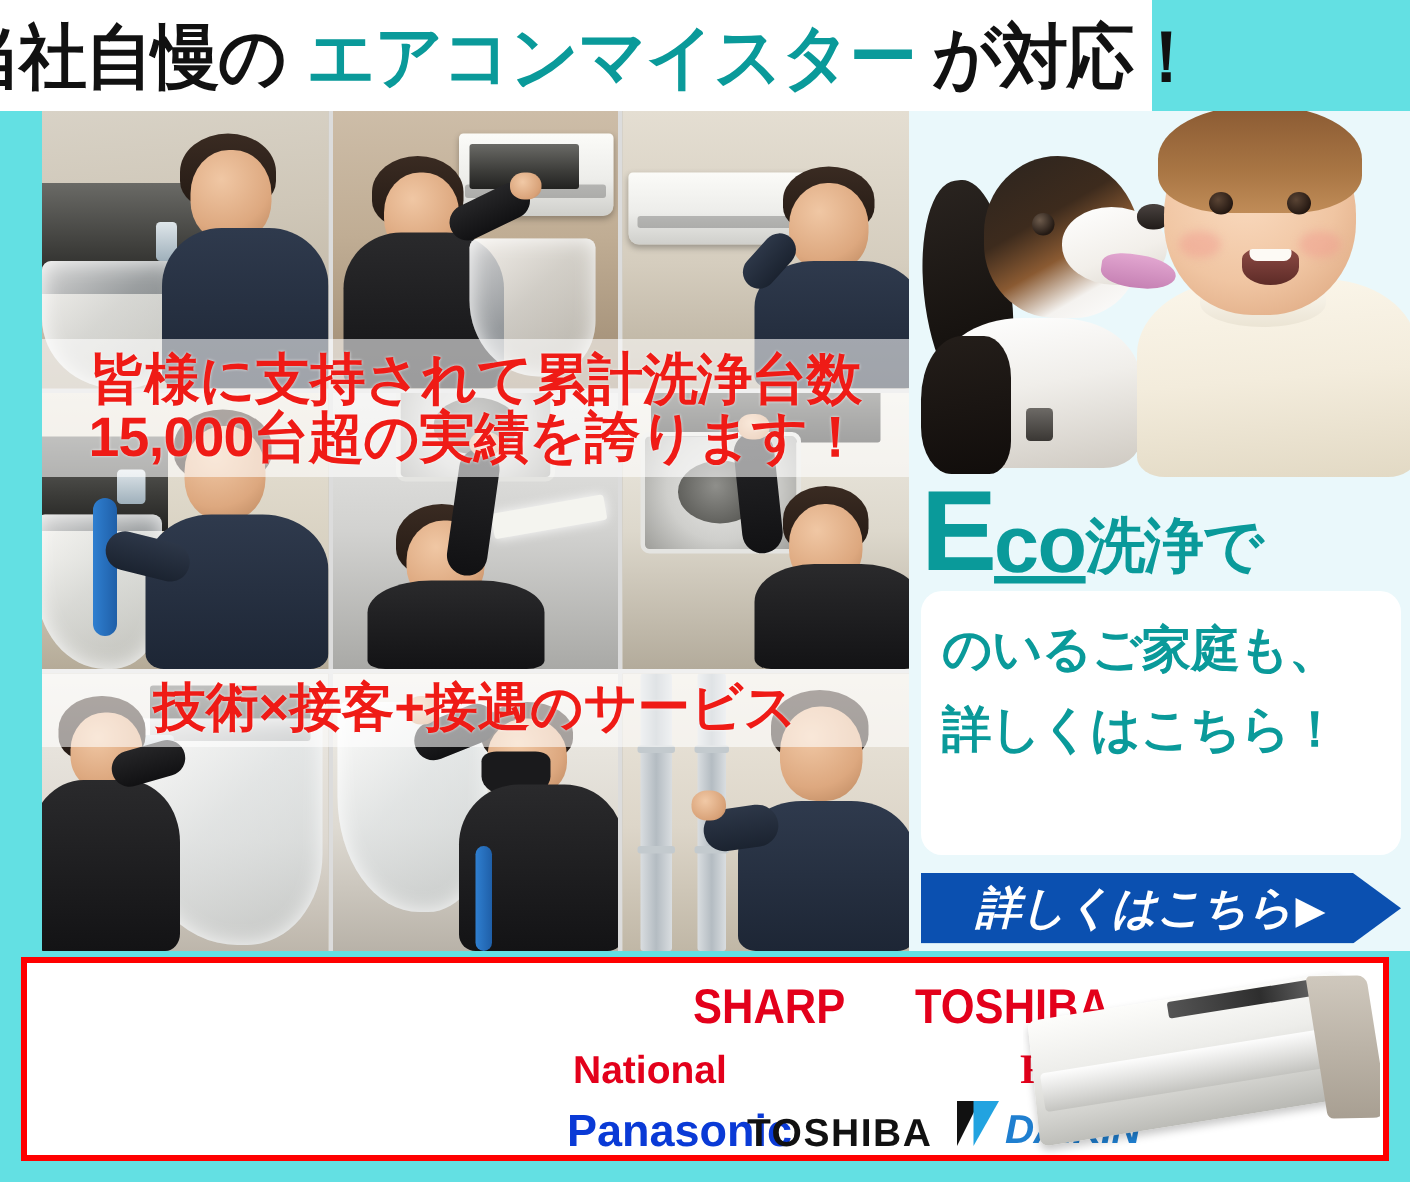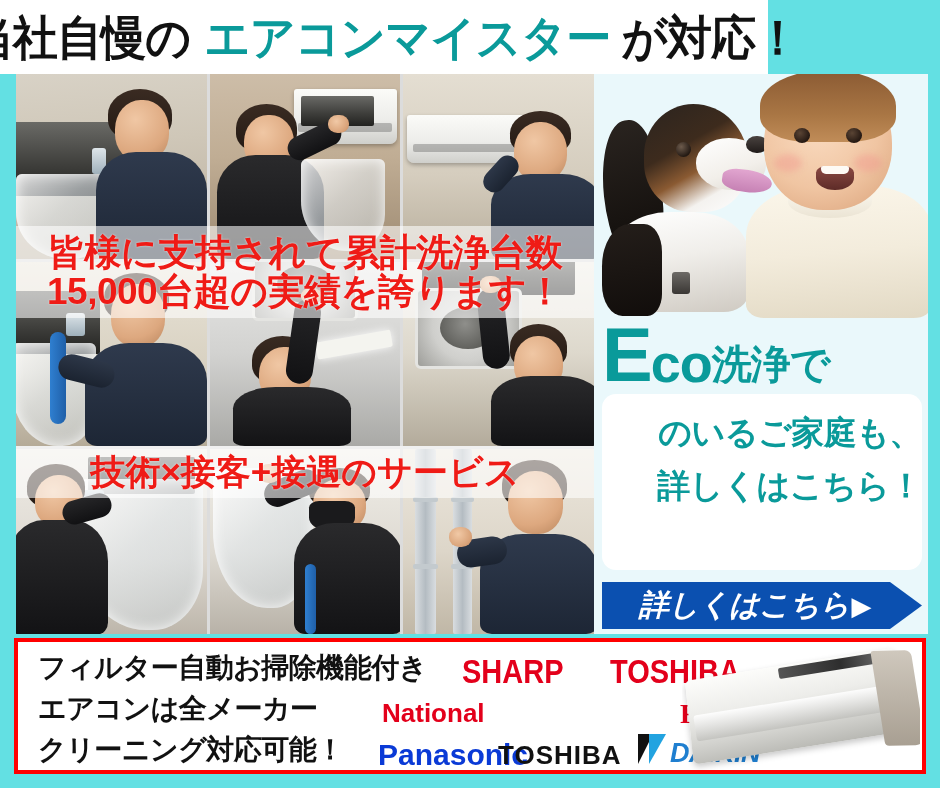--- a/index.html
+++ b/index.html
@@ -29,24 +29,23 @@
     font-weight: 900;
     letter-spacing: -1px;
     line-height: 1;
     transform: scaleX(0.96);
   }
   .hl-dark { color: #111111; }
   .hl-teal { color: #0a9a9a; }
 
   
   .body-area {
-    position: absolute; left: 16px; top: 74px;
+    position: absolute; left: 28px; top: 74px;
     width: 912px; height: 560px;
     background: #eaf8fb;
-    text-align: right;
   }
 
   
   .photo-grid {
     position: absolute; left: 0; top: 0;
     width: 578px; height: 560px;
     display: grid;
     grid-template-columns: repeat(3, 1fr);
     grid-template-rows: repeat(3, 1fr);
     gap: 3px;
@@ -277,21 +276,21 @@
     background: linear-gradient(180deg,#fdfaf2 0%, #ebe4d4 100%);
   }
 
   
   .eco-line {
     position: absolute; left: 8px; top: 242px;
     width: 326px; height: 74px;
     display: flex; align-items: flex-end; white-space: nowrap;
   }
   .eco-e { color:#0a9a9a; font-size: 76px; font-weight: 900; line-height: .92; letter-spacing: -2px; }
-  .eco-co { color:#0a9a9a; font-size: 54px; font-weight: 900; line-height: 1; letter-spacing: -1px; }
+  .eco-co { color:#0a9a9a; font-size: 54px; font-weight: 900; line-height: 1; letter-spacing: -1px; text-decoration: underline; }
   .eco-jp { color:#0a9a9a; font-size: 40px; font-weight: 900; line-height: 1.12; letter-spacing: -1px; padding-bottom: 3px; }
 
   
   .pet-card {
     position: absolute; left: 8px; top: 320px;
     width: 320px; height: 176px;
     background: #ffffff;
     border-radius: 14px;
     padding: 12px 0 0 14px;
   }
@@ -575,25 +574,20 @@
         <div class="cta-label">
           <span>詳しくはこちら</span>
           <span class="cta-arrow">▶</span>
         </div>
       </div>
 
     </div>
   </div>
 
   <div class="bottom-strip">
-    <div class="bs-text">
-      <div class="bline">フィルター自動お掃除機能付き</div>
-      <div class="bline">エアコンは全メーカー</div>
-      <div class="bline">クリーニング対応可能！</div>
-    </div>
 
     <div class="logos">
       <span class="logo" id="logo-sharp">SHARP</span>
       <span class="logo" id="logo-toshiba">TOSHIBA</span>
       <span class="logo" id="logo-national">National</span>
       <span class="logo" id="logo-fujitsu">FUJITSU</span>
       <span id="fujitsu-dots">
           <i></i>
           <i></i>
         </span>

